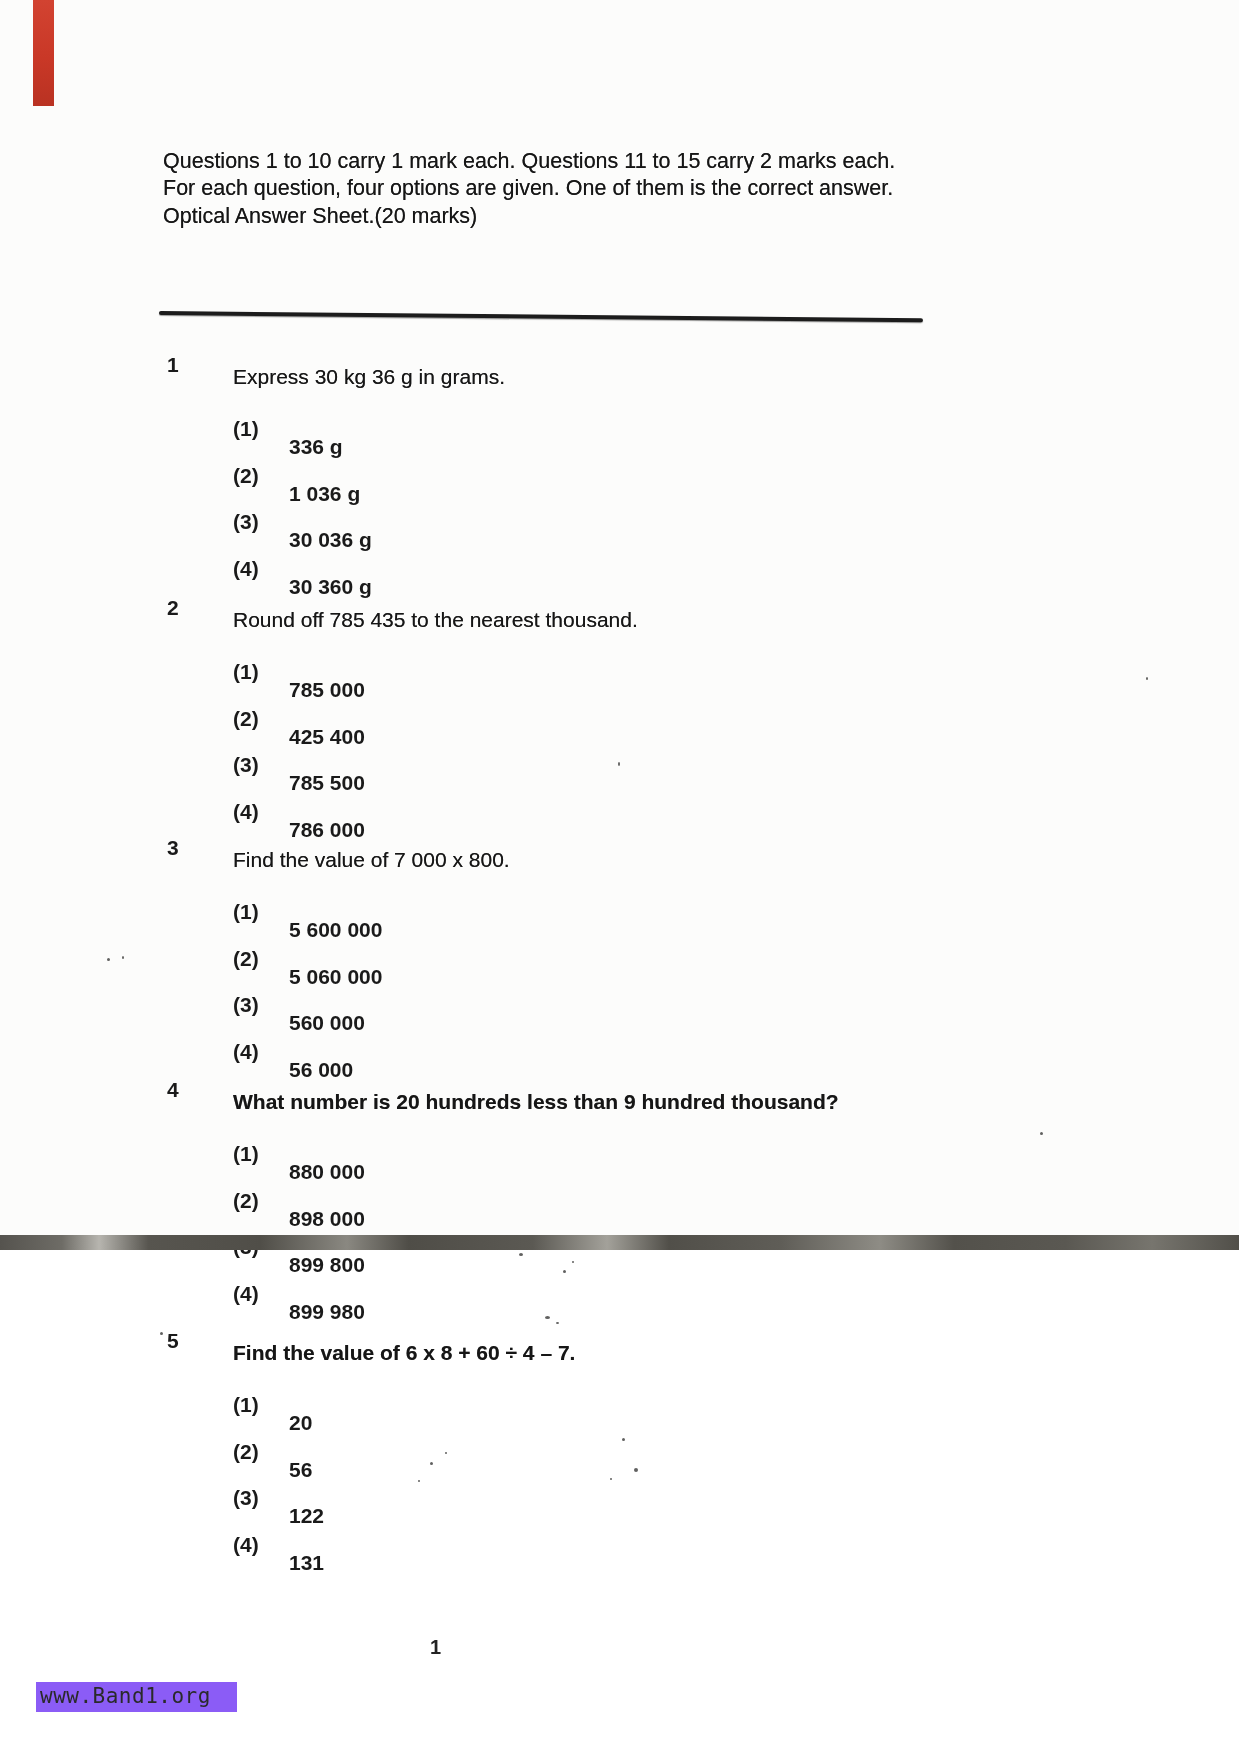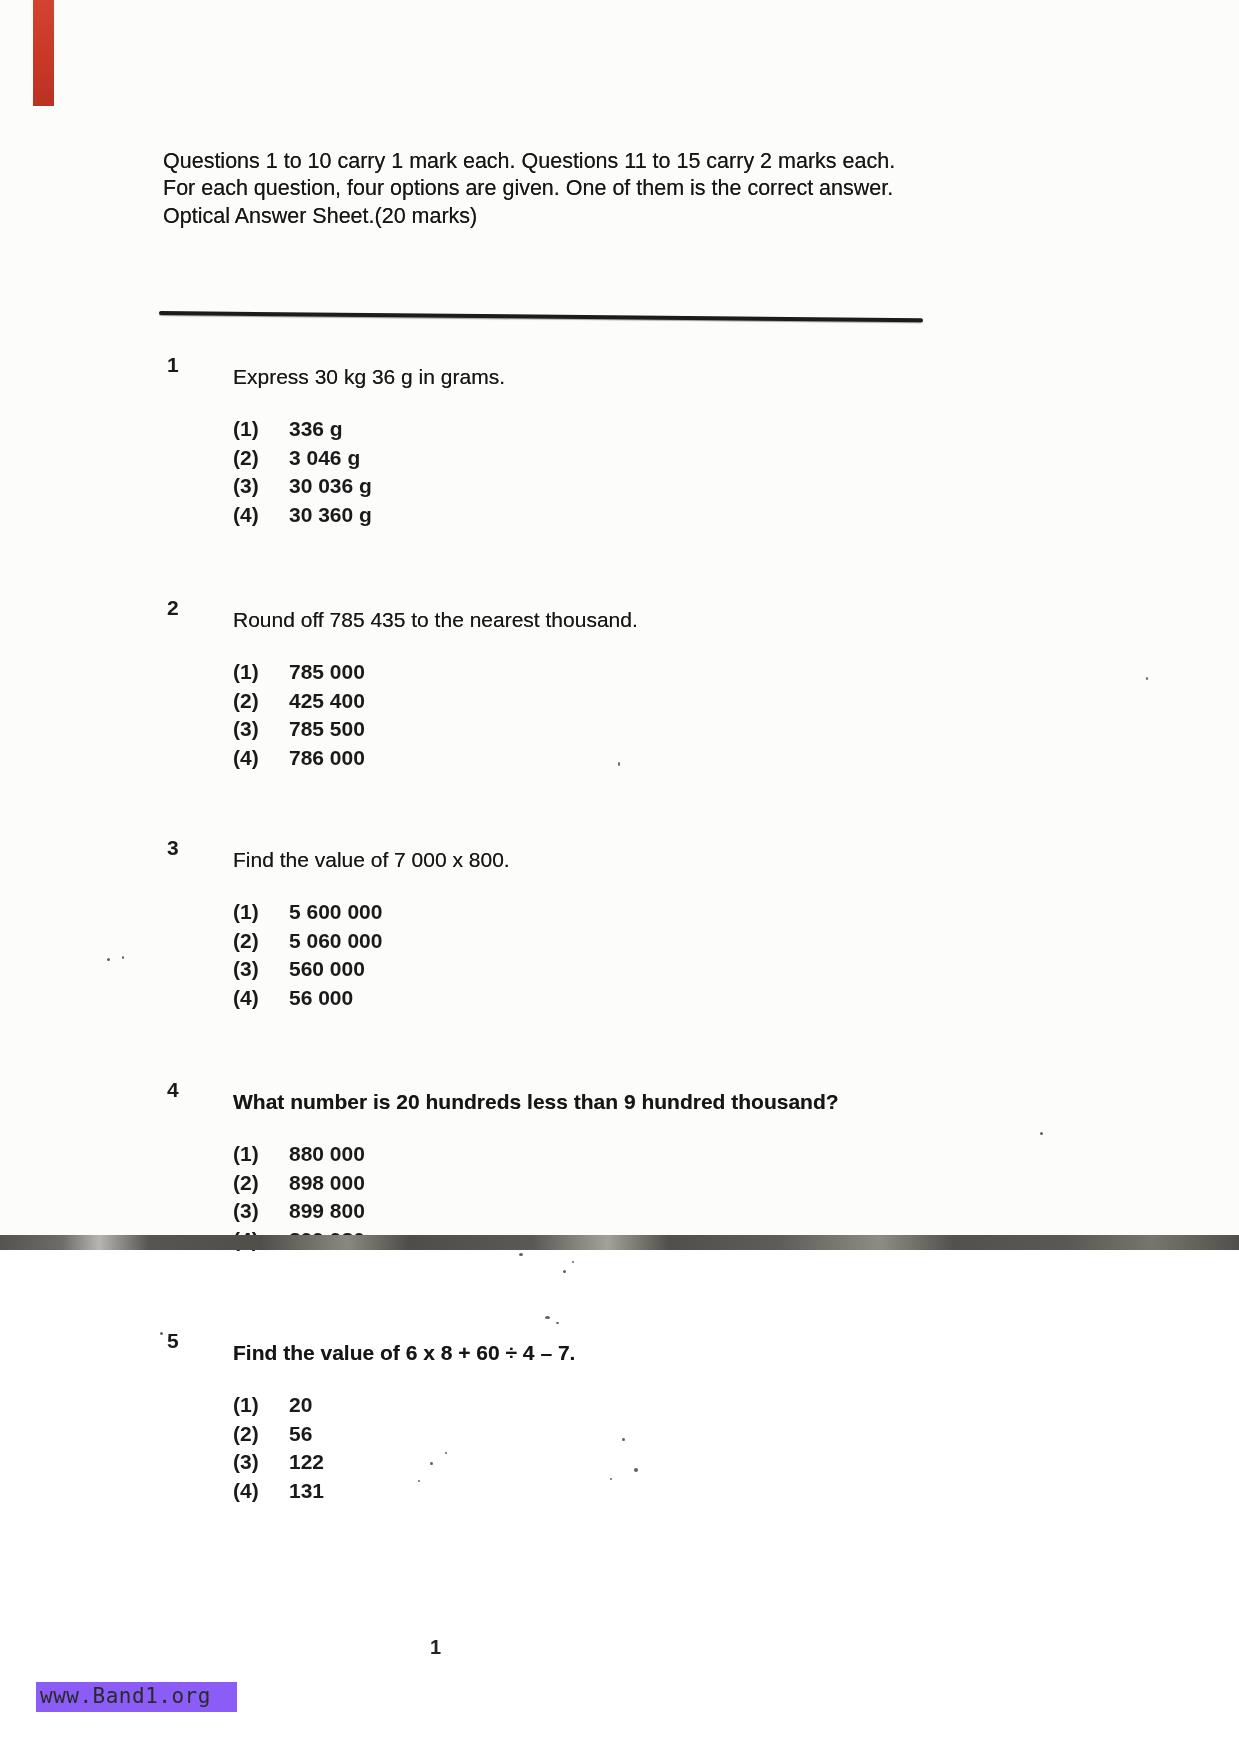--- a/index.html
+++ b/index.html
@@ -43,21 +43,21 @@
   .qstem{
     position:absolute;left:233px;top:0;width:740px;
     font-size:21px;color:#161616;
     text-shadow:0 0 .5px rgba(20,20,20,.7);
     margin-top:12px;
   }
   .question.heavy .qstem{font-weight:bold;text-shadow:0 0 .3px rgba(20,20,20,.5);}
   .opts{position:absolute;left:233px;top:62px;}
   .opt{display:flex;line-height:28.6px;font-size:21px;font-weight:bold;color:#1a1a1a;}
   .olabel{width:56px;}
-  .oval{white-space:pre;}
+  .oval{white-space:pre;margin-top:18px;}
   
   .page-number{
     position:absolute;left:430px;top:1636px;
     font-size:20px;font-weight:bold;color:#222;
   }
   .watermark{
     position:absolute;left:36px;top:1682px;
     background:#8b5cf6;
     padding:2px 26px 4px 4px;
     font-family:"DejaVu Sans Mono","Liberation Mono",monospace;
@@ -96,21 +96,21 @@
   <section class="question" style="top:353px">
     <div class="qnum">1</div>
     <div class="qstem">Express 30 kg 36 g in grams.</div>
     <div class="opts">
       <div class="opt">
         <span class="olabel">(1)</span>
         <span class="oval">336 g</span>
       </div>
       <div class="opt">
         <span class="olabel">(2)</span>
-        <span class="oval">3 046 g</span>
+        <span class="oval">1 036 g</span>
       </div>
       <div class="opt">
         <span class="olabel">(3)</span>
         <span class="oval">30 036 g</span>
       </div>
       <div class="opt">
         <span class="olabel">(4)</span>
         <span class="oval">30 360 g</span>
       </div>
     </div>

